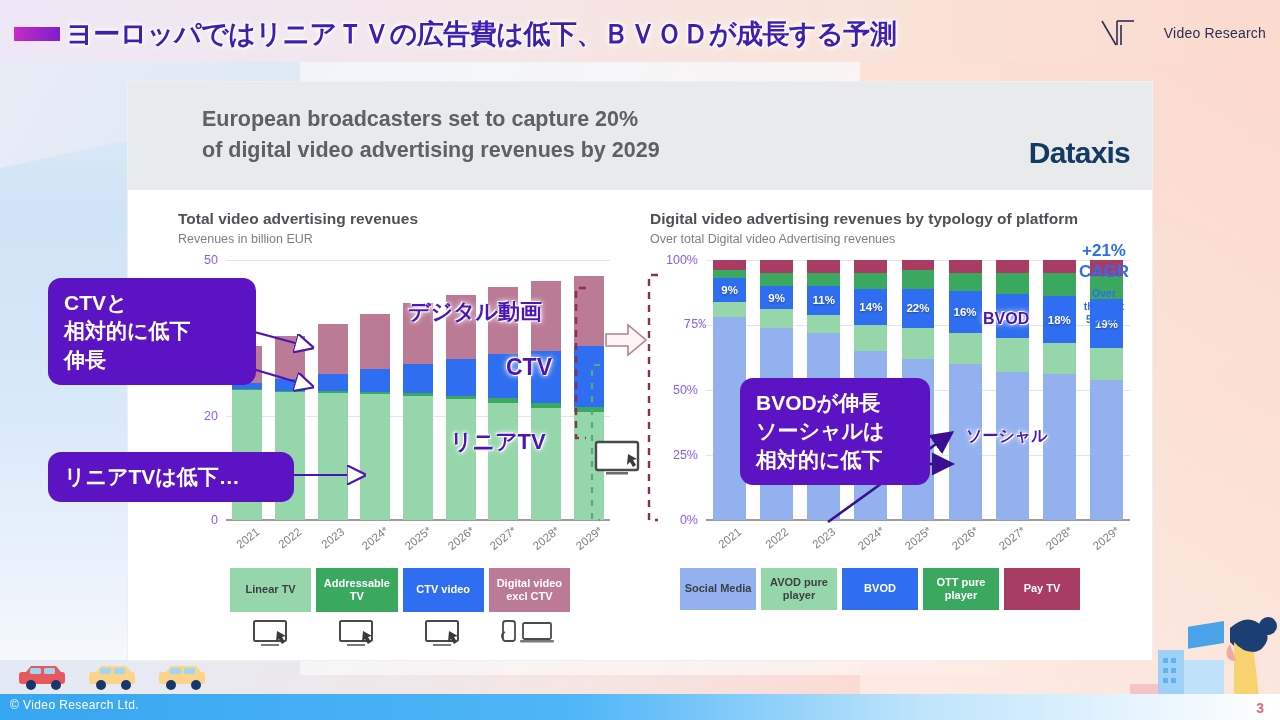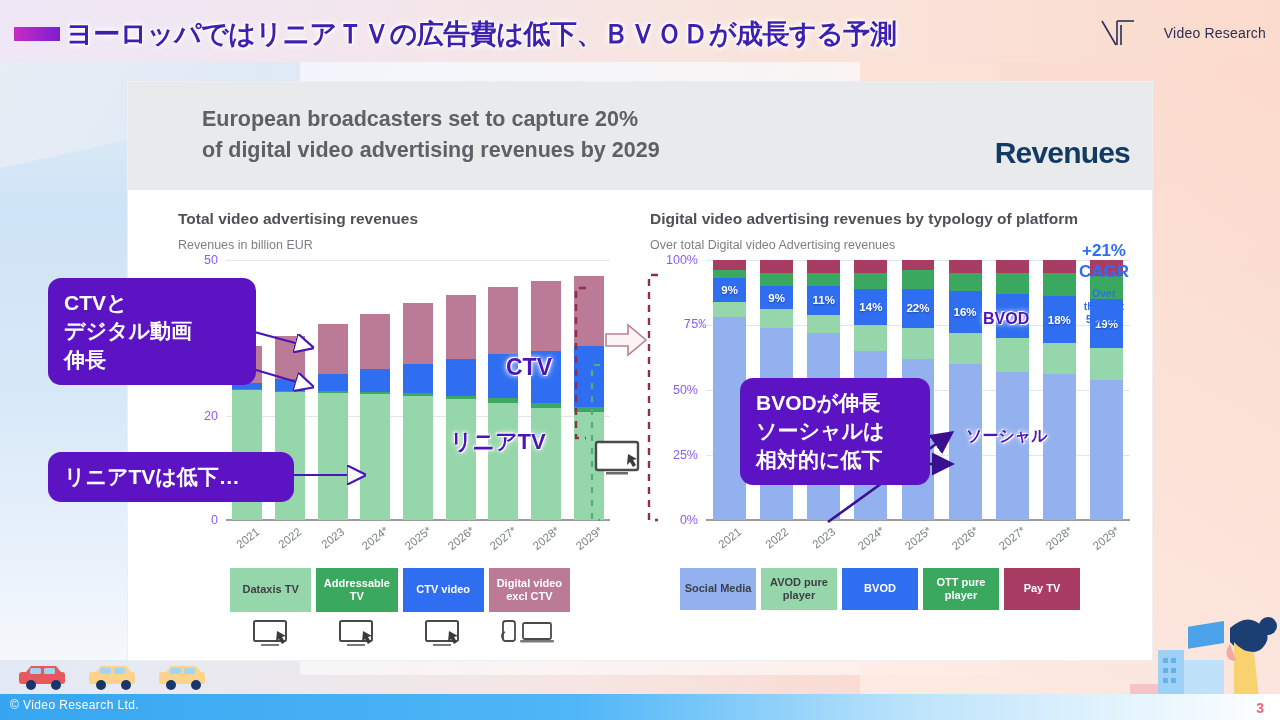--- a/index.html
+++ b/index.html
@@ -57,21 +57,21 @@
   #dx-title {
     position:absolute; left:74px; top:22px; width:640px;
     font-size:21.5px; line-height:1.45; font-weight:bold; color:#5d6064;
   }
   #dataxis-logo {
     position:absolute; right:22px; top:54px;
     font-size:30px; font-weight:bold; color:#123a63; letter-spacing:-0.8px;
   }
   
   .chart-title { font-size:15.5px; font-weight:bold; color:#4e5257; }
-  .chart-sub   { font-size:12.5px; color:#7b7f85; margin-top:10px; }
+  .chart-sub   { font-size:12.5px; color:#7b7f85; margin-top:4px; }
   #left-chart  { position:absolute; left:50px;  top:128px; width:432px; height:440px; }
   #right-chart { position:absolute; left:522px; top:128px; width:480px; height:440px; }
   .plot { position:absolute; left:0; top:50px; width:100%; height:260px; }
   .ylab { position:absolute; font-size:12.5px; color:#8b5cf6; text-align:right; transform:translateY(-50%); }
   .gridline { position:absolute; height:1px; background:#e3e5e8; }
   .axisline { position:absolute; height:2px; background:#9b9da1; }
   .bars { position:absolute; bottom:0; left:0; width:100%; height:100%; display:flex; align-items:flex-end; }
   .barcol { flex:1; height:100%; display:flex; flex-direction:column; justify-content:flex-end; align-items:center; position:relative; }
   .bar { width:70%; display:flex; flex-direction:column-reverse; }
   .seg { width:100%; position:relative; }
@@ -137,21 +137,21 @@
     </svg>
     <div id="vr-logo-text">Video Research</div>
   </div>
 </div>
 
 <div id="card">
 
   <div id="card-head">
     <div id="dx-title" style="white-space:pre-line;">European broadcasters set to capture 20%
 of digital video advertising revenues by 2029</div>
-    <div id="dataxis-logo">Revenues</div>
+    <div id="dataxis-logo">Dataxis</div>
   </div>
 
   <div id="left-chart">
     <div class="chart-title">Total video advertising revenues</div>
     <div class="chart-sub">Revenues in billion EUR</div>
 
     <div class="plot" id="left-plot">
         <div class="axisline" style="left: 48px; right: 0px; top: 259px;"></div>
         <div class="ylab" style="left: 0px; width: 40px; top: 260px;">0</div>
         <div class="gridline" style="left: 48px; right: 0px; top: 156px;"></div>
@@ -240,21 +240,21 @@
         <div class="xtick"><span>2024*</span></div>
         <div class="xtick"><span>2025*</span></div>
         <div class="xtick"><span>2026*</span></div>
         <div class="xtick"><span>2027*</span></div>
         <div class="xtick"><span>2028*</span></div>
         <div class="xtick"><span>2029*</span></div>
       </div>
 
     <div class="legend" id="left-legend" style="left:52px; top:358px; width:340px; height:46px;">
         <div class="leg-item" style="flex: 1 1 0%; height: 44px; background: rgb(150, 214, 171); color: rgb(60, 63, 68);">
-          <span>Dataxis TV</span>
+          <span>Linear TV</span>
         </div>
         <div class="leg-item" style="flex: 1 1 0%; height: 44px; background: rgb(58, 168, 95); color: rgb(255, 255, 255);">
           <span>Addressable TV</span>
         </div>
         <div class="leg-item" style="flex: 1 1 0%; height: 44px; background: rgb(47, 110, 240); color: rgb(255, 255, 255);">
           <span>CTV video</span>
         </div>
         <div class="leg-item" style="flex: 1 1 0%; height: 44px; background: rgb(187, 122, 150); color: rgb(255, 255, 255);">
           <span>Digital video excl CTV</span>
         </div>
@@ -456,20 +456,21 @@
 
     <path d="M472 283 L464 283 L464 438 L472 438" stroke="#4cb07a" stroke-width="2.2" stroke-dasharray="6 7" fill="none"></path>
 
     <path d="M478 252 L500 252 L500 243 L518 258 L500 273 L500 264 L478 264 Z" fill="#fdf4f5" stroke="#b9818e" stroke-width="1.6"></path>
 
     <rect x="468" y="360" width="42" height="28" rx="2" fill="#fff" stroke="#4a4a4a" stroke-width="2.4"></rect>
     <rect x="478" y="390" width="22" height="2.5" fill="#6a6a6a"></rect>
     <path d="M500 372 l9 5 l-4 1 l3 5 l-3 2 l-3 -5 l-3 3 z" fill="#3a3a3a"></path>
   </svg>
 
+  <div class="anno-text" style="left:280px; top:215px; font-size:22px;">デジタル動画</div>
   <div class="anno-text" style="left:378px; top:272px; font-size:23px;">CTV</div>
   <div class="anno-text" style="left:322px; top:345px; font-size:22px;">リニアTV</div>
   <div class="anno-text" style="left:855px; top:228px; font-size:16px;">BVOD</div>
   <div class="anno-text" style="left:838px; top:344px; font-size:16px;">ソーシャル</div>
 
   <svg style="position:absolute;left:0;top:0;width:1024px;height:578px;pointer-events:none;">
     <defs>
       <marker id="ah" markerWidth="9" markerHeight="9" refX="7" refY="4.5" orient="auto">
         <path d="M0 0 L9 4.5 L0 9 z" fill="#ffffff" stroke="#4b16b8" stroke-width="1"></path>
       </marker>
@@ -480,21 +481,21 @@
     <path d="M108 245 L182 265" stroke="#4b16b8" stroke-width="2.2" fill="none" marker-end="url(#ah)"></path>
     <path d="M108 282 L182 304" stroke="#4b16b8" stroke-width="2.2" fill="none" marker-end="url(#ah)"></path>
     <path d="M166 393 L234 393" stroke="#4b16b8" stroke-width="2.2" fill="none" marker-end="url(#ah)"></path>
     <path d="M700 440 L822 352" stroke="#3a1090" stroke-width="2.6" fill="none" marker-end="url(#ahp)"></path>
     <path d="M772 382 L822 382" stroke="#1c1450" stroke-width="2.6" fill="none" marker-end="url(#ahp)"></path>
   </svg>
 
 </div>
 
 <div class="callout" style="left:48px; top:278px; width:208px;">CTVと
-デジタル動画
+相対的に低下
 伸長</div>
 <div class="callout" style="left:48px; top:452px; width:246px;">リニアTVは低下…</div>
 <div class="callout" style="left:740px; top:378px; width:190px;">BVODが伸長
 ソーシャルは
 相対的に低下</div>
 
 <div id="cars">
   <svg width="54" height="30" viewBox="0 0 54 30">
     <rect x="3" y="10" width="46" height="12" rx="3" fill="#e8595e"></rect>
     <path d="M10 10 L15 4 L40 4 L45 10 Z" fill="#e8595e"></path>

